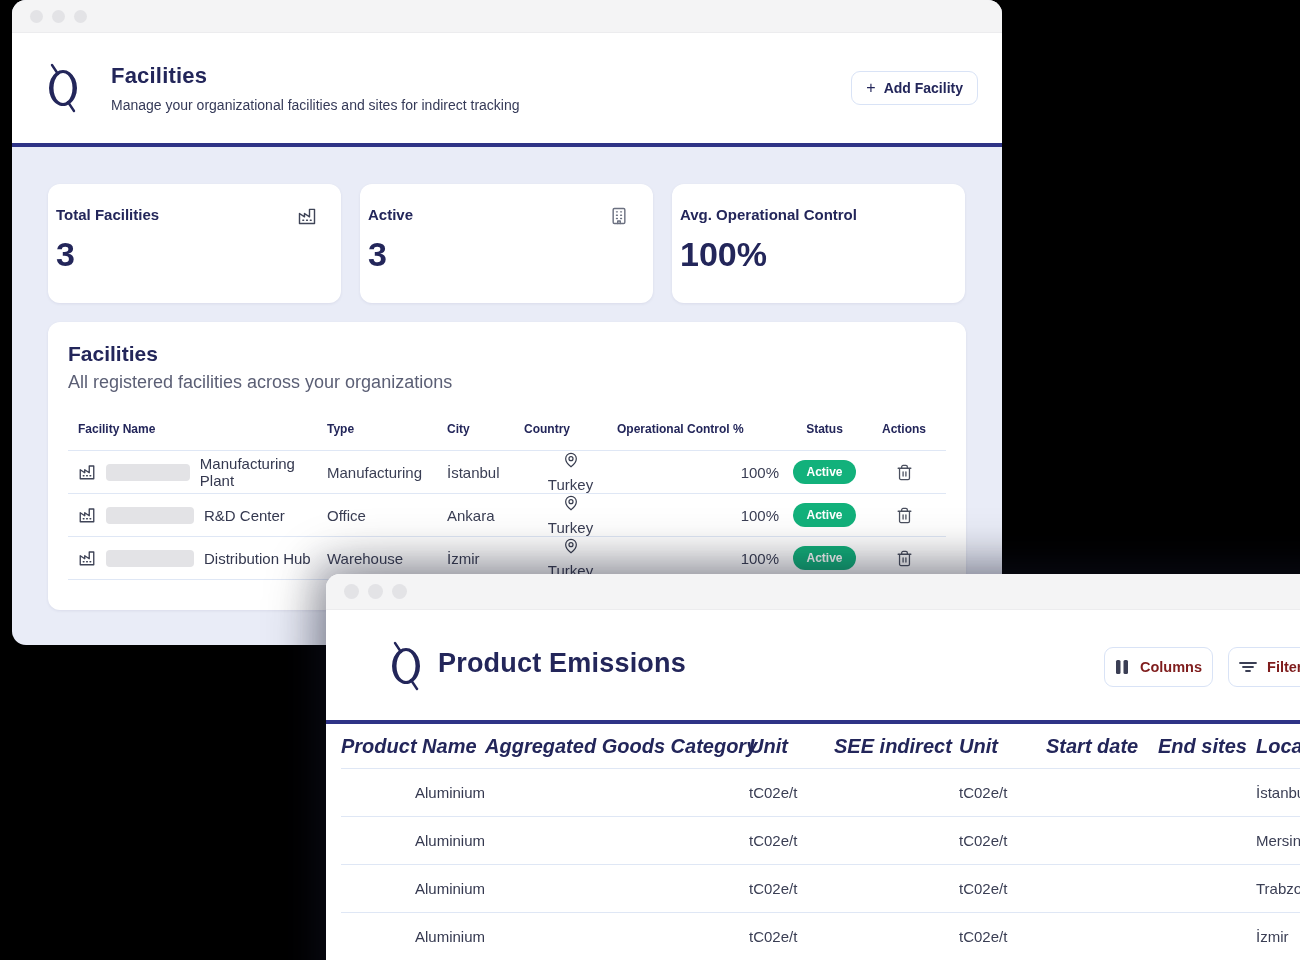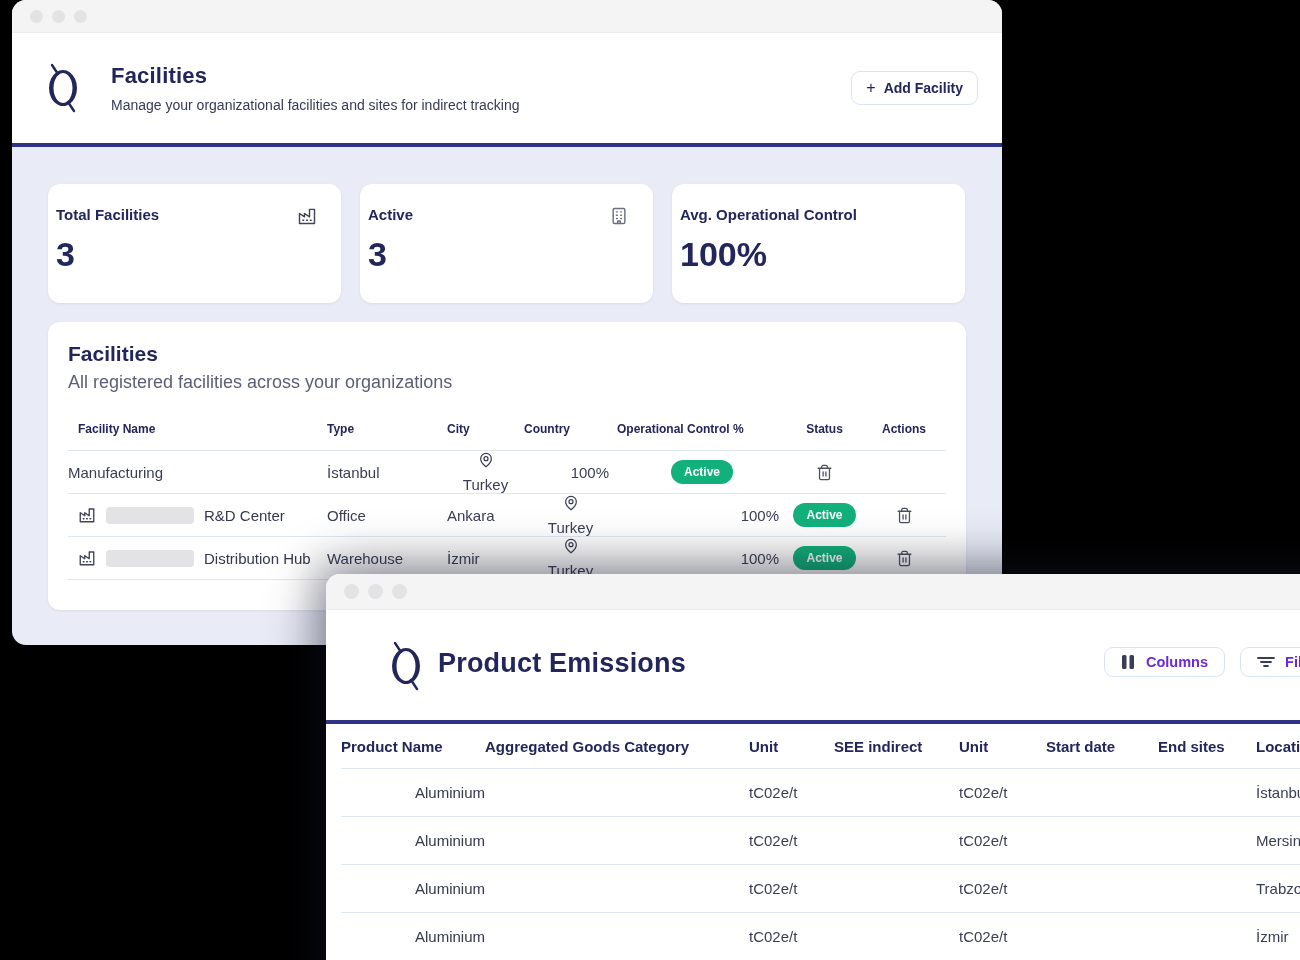--- a/index.html
+++ b/index.html
@@ -72,31 +72,31 @@
            padding:5px 13px; border-radius:14px; }
   .icon-btn { background:none; border:none; cursor:pointer; color:#4b505f; padding:4px; }
 
   
   .app-header2 { position:relative; height:110px; background:#fff; }
   .win2 .logo { position:absolute; left:60px; top:30px; }
   .title2 { position:absolute; left:112px; top:38px; font-size:27px; font-weight:700;
             color:#23265a; letter-spacing:.2px; }
   .toolbar2 { position:absolute; right:auto; left:778px; top:37px; display:flex; gap:15px; }
   .btn2 { display:inline-flex; align-items:center; gap:10px; background:#fff;
-          border:1px solid #d9e3f6; border-radius:9px; height:30px; padding:0 16px;
-          font-size:14.5px; font-weight:600; color:#6d28d9; cursor:pointer;
+          border:1px solid #d9e3f6; border-radius:9px; height:40px; padding:0 10px;
+          font-size:14.5px; font-weight:600; color:#7f1d1d; cursor:pointer;
           font-family:inherit; white-space:nowrap; }
   .btn2 .ico { color:#3a3e54; display:inline-flex; }
 
   .etable { padding-left:15px; }
   .erow { display:grid;
           grid-template-columns:144px 264px 85px 125px 87px 112px 98px 1fr;
           align-items:center; height:48px; border-bottom:1px solid #dfe7f5; }
   .erow.head { height:45px; }
-  .eh { font-size:15px; font-weight:700; color:#23265a; white-space:nowrap; }
+  .eh { font-size:20px; font-weight:700; color:#23265a; white-space:nowrap;font-style:italic; }
   .ec { font-size:15px; color:#3a3e54; white-space:nowrap; }
   .ec.product { color:#34384f;text-align:right; }
   .redact.wide { width:97px; height:17px; border-radius:5px; }
   .redact.date { width:57px; height:17px; border-radius:5px; margin-left:20px; }
   .redact.date2 { margin-left:10px; }
   svg { display:block; }
 </style>
 </head>
 <body>
 
@@ -165,20 +165,30 @@
             <div class="fh" style="padding-left:10px">Facility Name</div>
             <div class="fh">Type</div>
             <div class="fh">City</div>
             <div class="fh">Country</div>
             <div class="fh control">Operational Control %</div>
             <div class="fh center">Status</div>
             <div class="fh center">Actions</div>
           </div>
 
           <div class="frow">
+            <div class="fc cell-name">
+              <span>
+                <svg width="18" height="18" viewBox="0 0 24 24" fill="none" stroke="#3f4457" stroke-width="1.8" stroke-linejoin="round" stroke-linecap="round">
+                  <path d="M3 21V9l6 4V9l6 4V4h6v17H3Z"></path>
+                    <path d="M7 17h1M11.5 17h1M16 17h1"></path>
+                </svg>
+              </span>
+              <span class="redact name"></span>
+              <span>Manufacturing Plant</span>
+            </div>
             <div class="fc">Manufacturing</div>
             <div class="fc">İstanbul</div>
             <div class="fc cell-country">
               <span>
                 <svg width="16" height="16" viewBox="0 0 24 24" fill="none" stroke="#373c4e" stroke-width="1.8">
                   <path d="M20 10c0 6-8 12-8 12s-8-6-8-12a8 8 0 0 1 16 0Z"></path>
                     <circle cx="12" cy="10" r="3"></circle>
                 </svg>
               </span>
               <span>Turkey</span>

